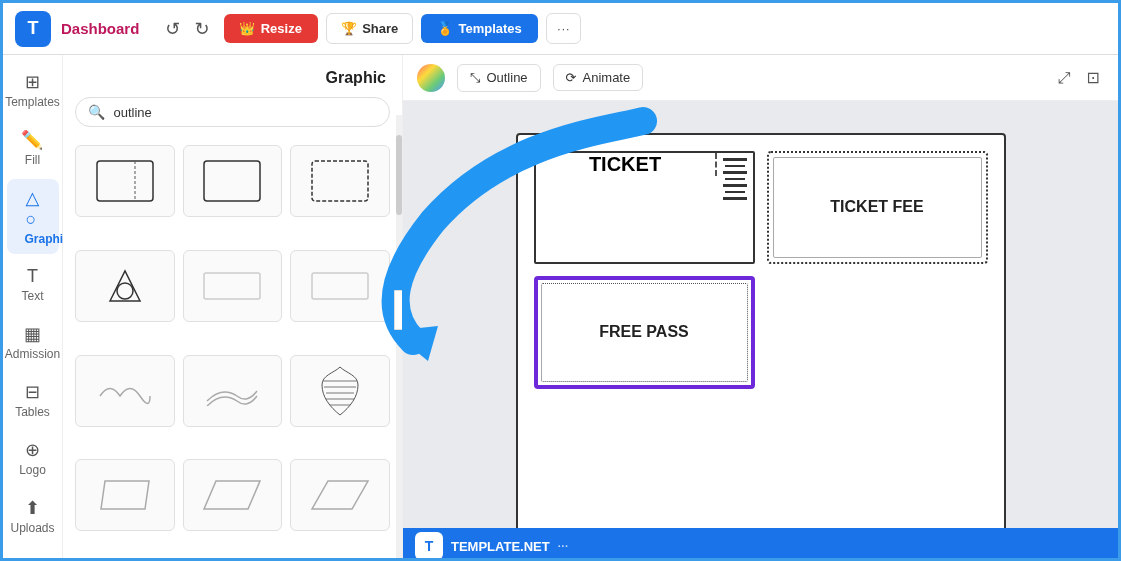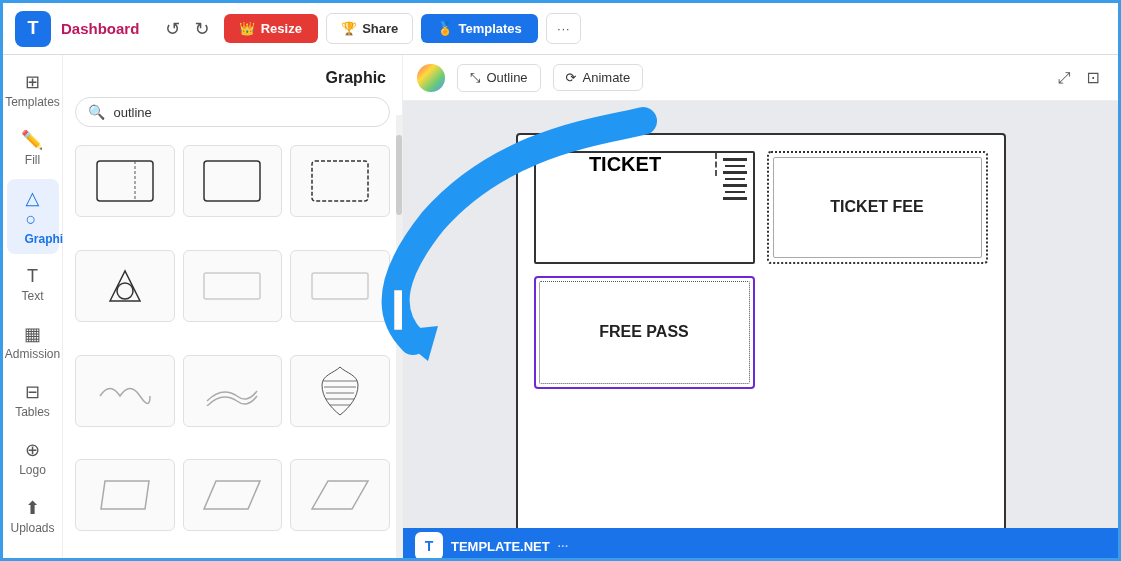--- a/index.html
+++ b/index.html
@@ -368,21 +368,21 @@
         </div>
 
 
 
 
         <div style="border:2px dotted #333; border-radius:4px; display:flex; align-items:center; justify-content:center; font-size:16px; font-weight:bold; color:#222; position:relative;text-align:right;">
           <div style="position:absolute; inset:4px; border:1px solid #aaa; border-radius:2px;"></div>
           <span>TICKET FEE</span>
         </div>
 
-        <div style="border:2px solid #6d28d9; border-radius:4px; display:flex; align-items:center; justify-content:center; font-size:16px; font-weight:bold; color:#222; position:relative;">
+        <div style="border:4px solid #6d28d9; border-radius:4px; display:flex; align-items:center; justify-content:center; font-size:16px; font-weight:bold; color:#222; position:relative;">
           <div style="position:absolute; top:3px; bottom:3px; left:3px; right:3px; border:1.5px dotted #555; border-radius:2px;"></div>
           <span>FREE PASS</span>
         </div>
       </div>
     </div>
 
     <div class="template-footer">
       <div class="footer-logo">T</div>
       <span>TEMPLATE.NET</span>
       <span style="color: rgba(255,255,255,0.7); font-size:11px;">···</span>

